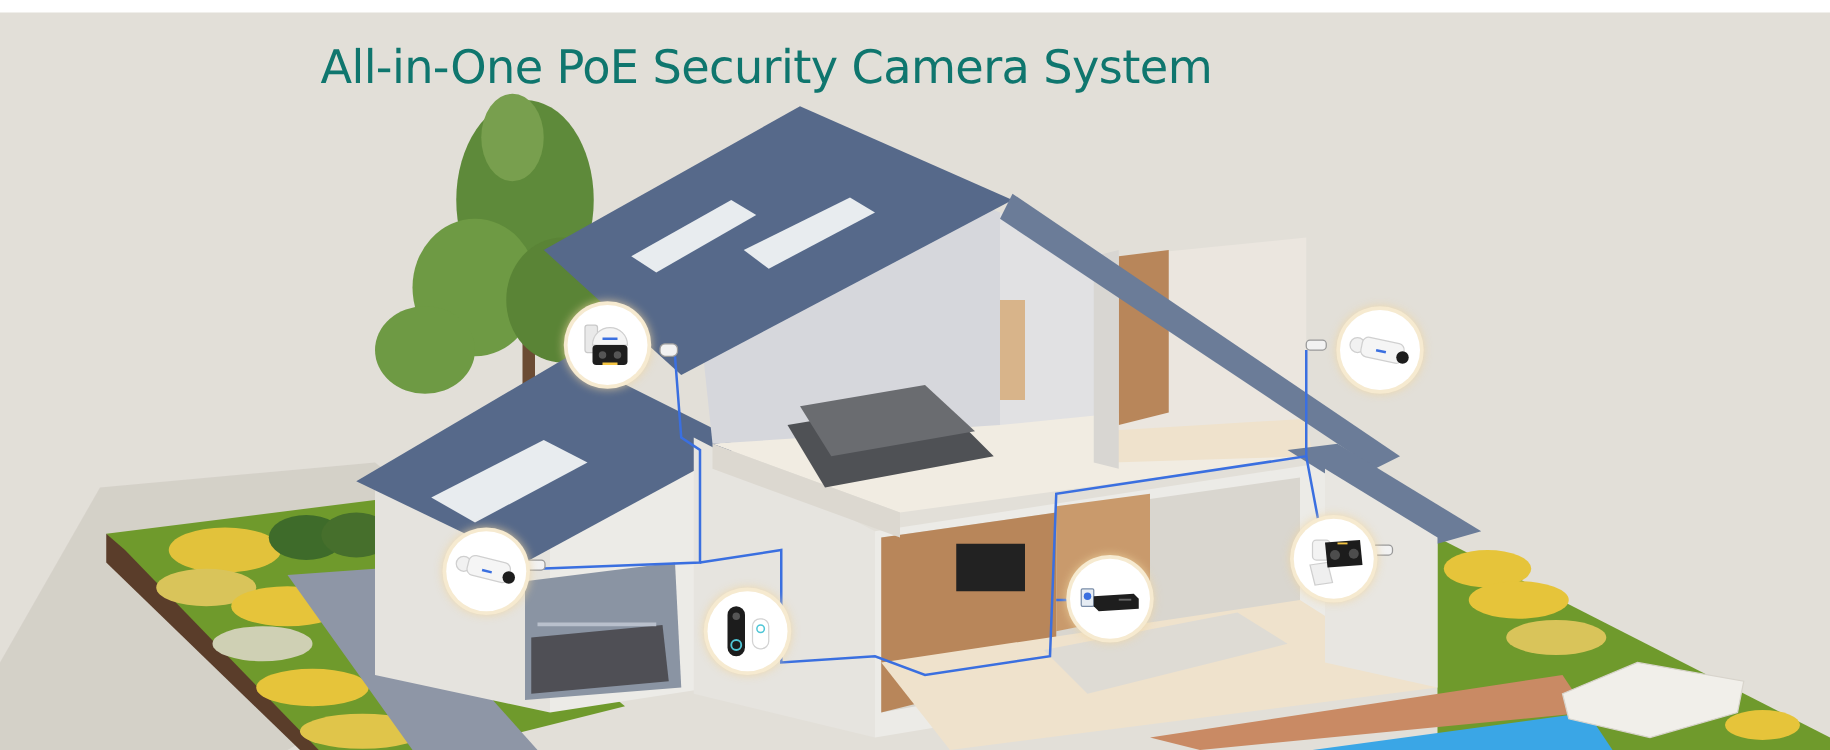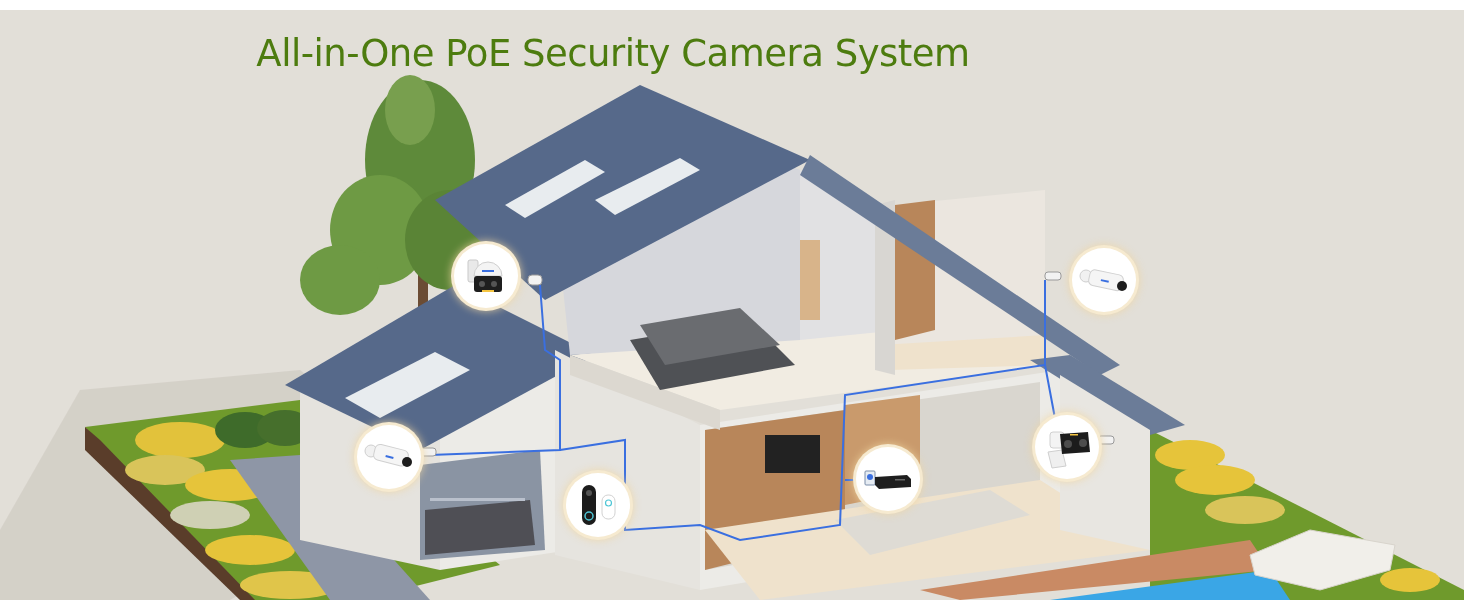--- a/index.html
+++ b/index.html
@@ -1,18 +1,18 @@
 <!DOCTYPE html>
 <html><head>
 <meta charset="utf-8">
 <style>
   html, body { margin:0; padding:0; }
   body { width:1464px; height:600px; overflow:hidden; background:#ffffff; font-family:"Liberation Sans", sans-serif; }
   .canvas { position:absolute; left:0; top:10px; width:1464px; height:590px; background:#e2dfd8; overflow:hidden; }
-  .title { position:absolute; left:0; width:1226px; top:22px; text-align:center; font-family:"DejaVu Sans", sans-serif; font-size:37px; color:#4d7c0f; letter-spacing:-0.5px; z-index:20; margin:0; font-weight:normal; }
+  .title { position:absolute; left:0; width:1226px; top:22px; text-align:center; font-family:"DejaVu Sans", sans-serif; font-size:37px; color:#0f766e; letter-spacing:-0.5px; z-index:20; margin:0; font-weight:normal; }
   svg.scene { position:absolute; left:0; top:0; }
   .callout { position:absolute; width:64px; height:64px; border-radius:50%; background:#ffffff; box-shadow:0 0 0 3px #f6ead0, 0 0 8px 3px rgba(240,214,160,0.8); display:flex; align-items:center; justify-content:center; z-index:15; }
   .callout svg { display:block; }
 </style>
 </head>
 <body>
 
 <div class="canvas">
 
   <h1 class="title">All-in-One PoE Security Camera System</h1>

